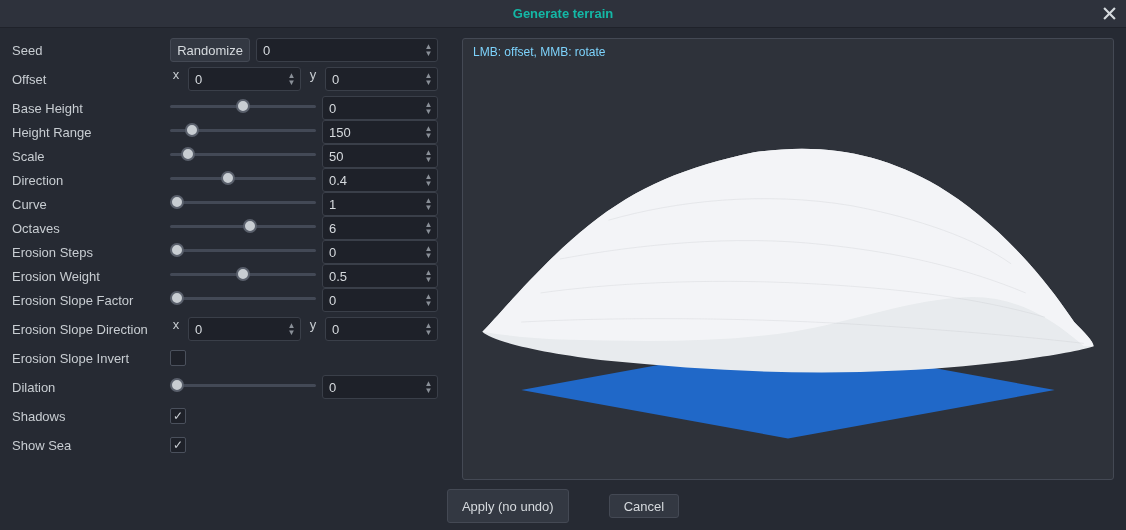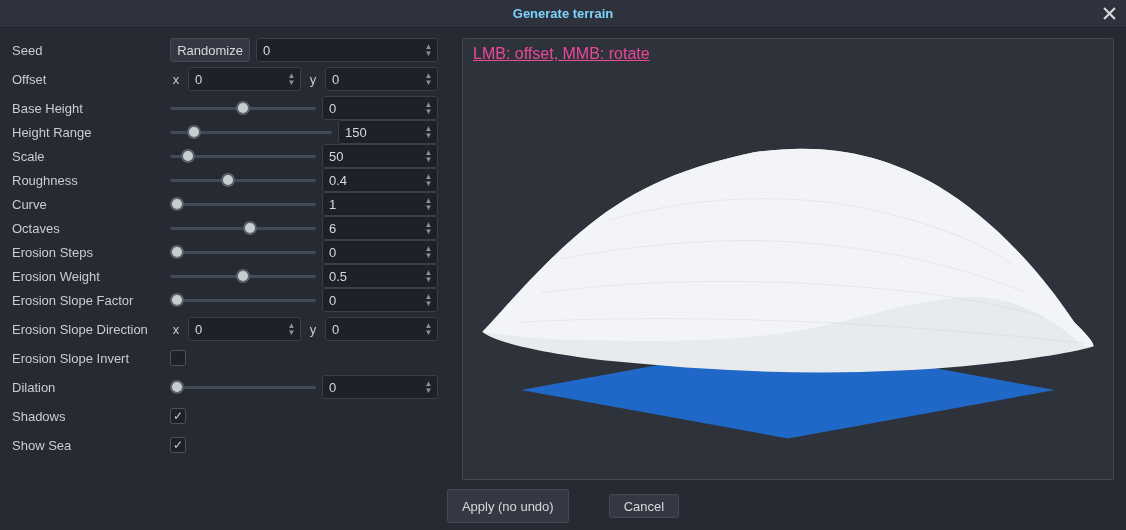--- a/index.html
+++ b/index.html
@@ -24,21 +24,21 @@
     height: 28px;
     background: #2e323c;
     display: flex;
     align-items: center;
     justify-content: center;
     position: relative;
     border-bottom: 1px solid #1f222a;
   }
   .titlebar .title {
     font-weight: bold;
-    color: #7dd3fc;
+    color: #14b8a6;
   }
   .close-icon {
     position: absolute;
     right: 8px;
     top: 4px;
     width: 18px;
     height: 18px;
     color: #d6dade;
     cursor: pointer;
     display:flex;align-items:center;justify-content:center;
@@ -68,21 +68,21 @@
   .label {
     width: 158px;
     color: #c8cdd2;
     text-align: left;
     padding-right: 6px;
     white-space: nowrap;
   }
   .controls {
     flex: 1;
     display: flex;
-    align-items: center;
+    align-items: flex-start;
     gap: 6px;
   }
   .btn {
     background: #333842;
     border: 1px solid #444954;
     color: #d6dade;
     height: 24px;
     padding: 0 10px;
     border-radius: 3px;
     cursor: pointer;
@@ -158,23 +158,22 @@
     background: #2e323a;
     border: 1px solid #444954;
     border-radius: 3px;
     position: relative;
     overflow: hidden;
   }
   .preview .hint {
     position: absolute;
     top: 6px;
     left: 10px;
-    color: #ec4899;
-    font-size: 16px;
-    text-decoration: underline;
+    color: #7dd3fc;
+    font-size: 12px;
   }
   .footer {
     height: 42px;
     display: flex;
     align-items: center;
     justify-content: center;
     gap: 40px;
     padding-top: 10px;
   }
 </style>
@@ -237,41 +236,41 @@
                 </div>
               </div>
             </div>
             <div class="row">
               <div class="label">Height Range</div>
               <div class="controls">
                 <div class="slider">
                   <div class="track"></div>
                   <div class="knob" id="knob-height_range" style="left: 15%;"></div>
                 </div>
-                <div class="spinbox" style="width:100px">
+                <div class="spinbox" style="width:116px">
                   <span class="value">150</span>
                   <span class="spinner">▲<br>▼</span>
                 </div>
               </div>
             </div>
             <div class="row">
               <div class="label">Scale</div>
               <div class="controls">
                 <div class="slider">
                   <div class="track"></div>
                   <div class="knob" id="knob-scale" style="left: 12%;"></div>
                 </div>
                 <div class="spinbox" style="width:116px">
                   <span class="value">50</span>
                   <span class="spinner">▲<br>▼</span>
                 </div>
               </div>
             </div>
             <div class="row">
-              <div class="label">Roughness</div>
+              <div class="label">Direction</div>
               <div class="controls">
                 <div class="slider">
                   <div class="track"></div>
                   <div class="knob" id="knob-roughness" style="left: 40%;"></div>
                 </div>
                 <div class="spinbox" style="width:116px">
                   <span class="value">0.4</span>
                   <span class="spinner">▲<br>▼</span>
                 </div>
               </div>

